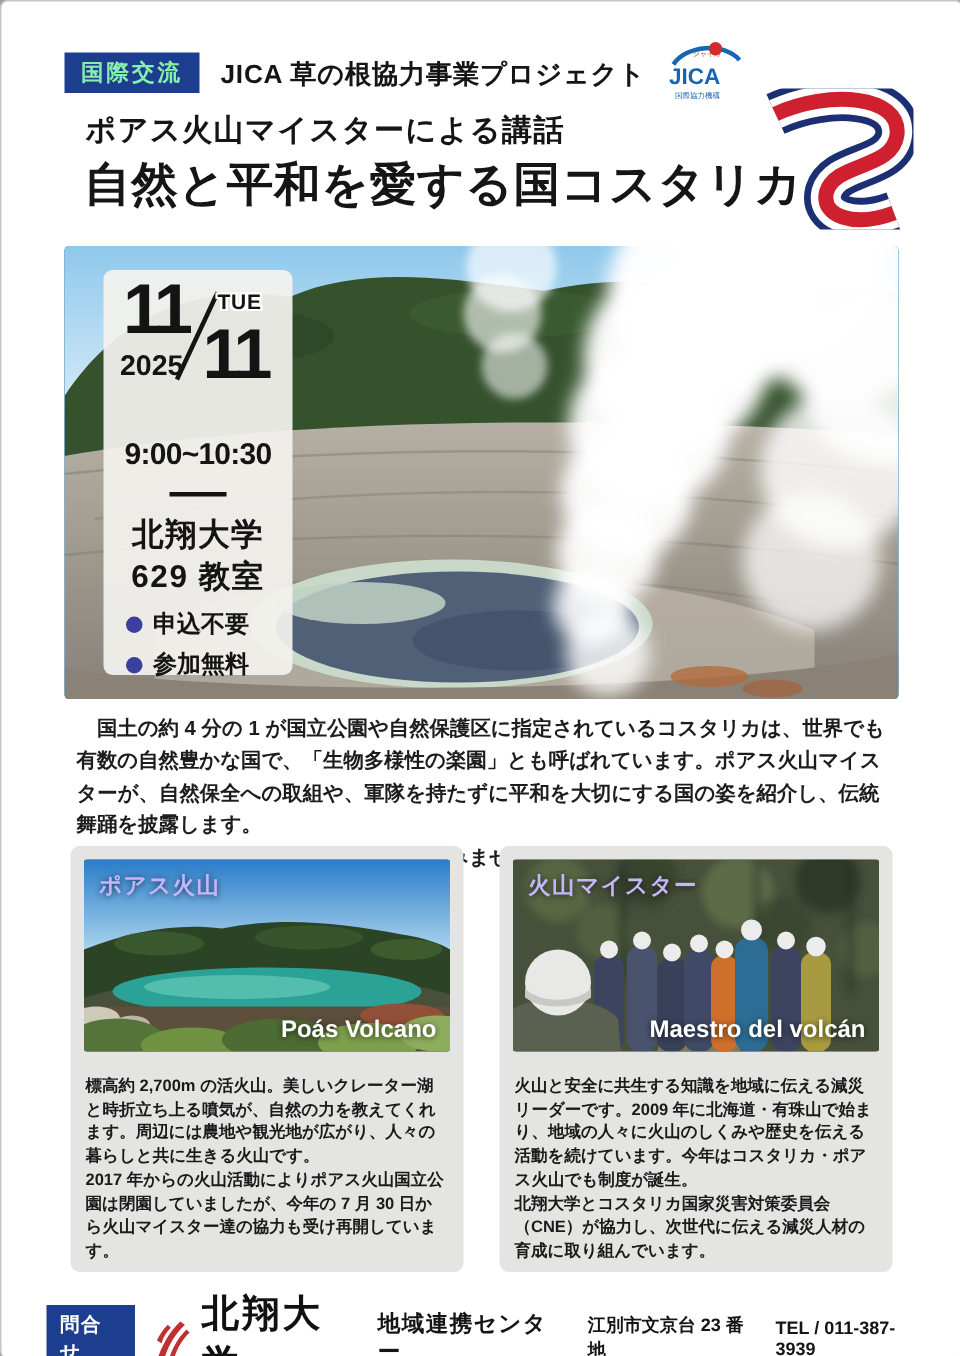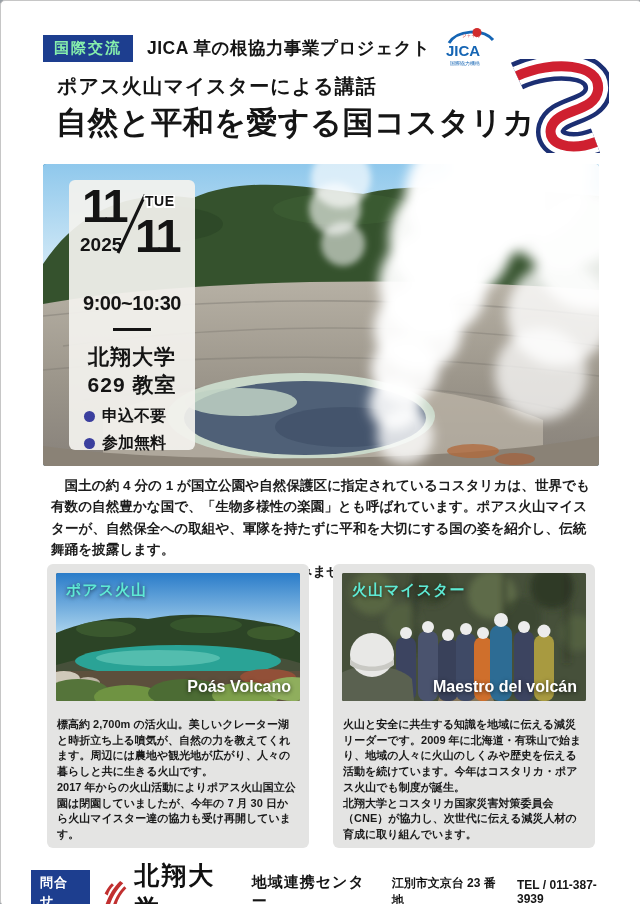--- a/index.html
+++ b/index.html
@@ -41,21 +41,21 @@
 
   
   .intro{position:absolute;top:474px;left:50px;width:542px;font-size:13.6px;line-height:1.58;font-weight:600;color:#1d1d1d;}
   .intro p{margin:0;text-indent:1em;}
 
   
   .cards{position:absolute;top:563px;left:46px;width:548px;display:flex;gap:24px;}
   .card{width:262px;height:284px;background:#e4e4e3;border-radius:6px;padding:9px;box-sizing:border-box;overflow:hidden;}
   .photo{position:relative;width:244px;height:128px;border-radius:2px;overflow:hidden;background:#46503a;}
   .photo > svg{position:absolute;left:0;top:0;}
-  .photo-label{position:absolute;top:8px;left:10px;font-size:15px;font-weight:800;color:#5eead4;
+  .photo-label{position:absolute;top:8px;left:10px;font-size:15px;font-weight:800;color:#c4b5fd;
                text-shadow:0 1px 4px rgba(0,0,0,.65);letter-spacing:1px;}
   .photo-caption{position:absolute;right:9px;bottom:5px;font-size:16px;font-weight:800;color:#fff;
                  text-shadow:0 1px 4px rgba(0,0,0,.65);margin-left:48px;}
   .card-body{margin:16px 1px 0;font-size:11px;line-height:1.43;font-weight:600;white-space:pre-line;color:#1a1a1a;}
 
   
   .footer{position:absolute;top:858px;left:30px;right:20px;display:flex;align-items:center;}
   .f-badge{background:#1d3e8f;color:#fff;font-size:13px;font-weight:800;padding:4px 9px;letter-spacing:1px;}
   .f-logo{margin-left:13px;display:flex;align-items:center;}
   .f-univ{margin-left:5px;font-size:25px;font-weight:900;letter-spacing:2px;color:#111;}

